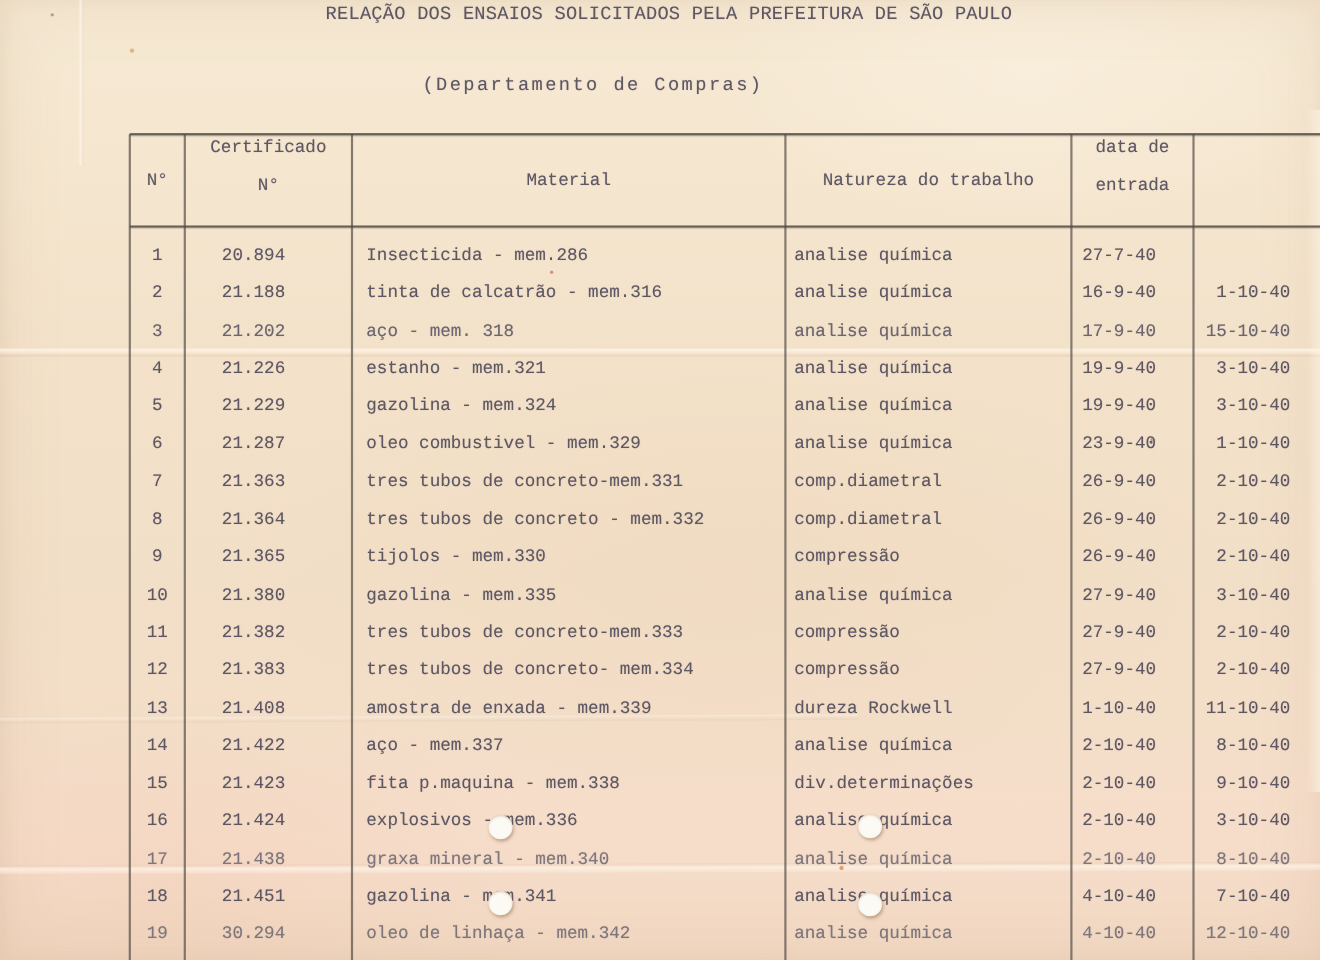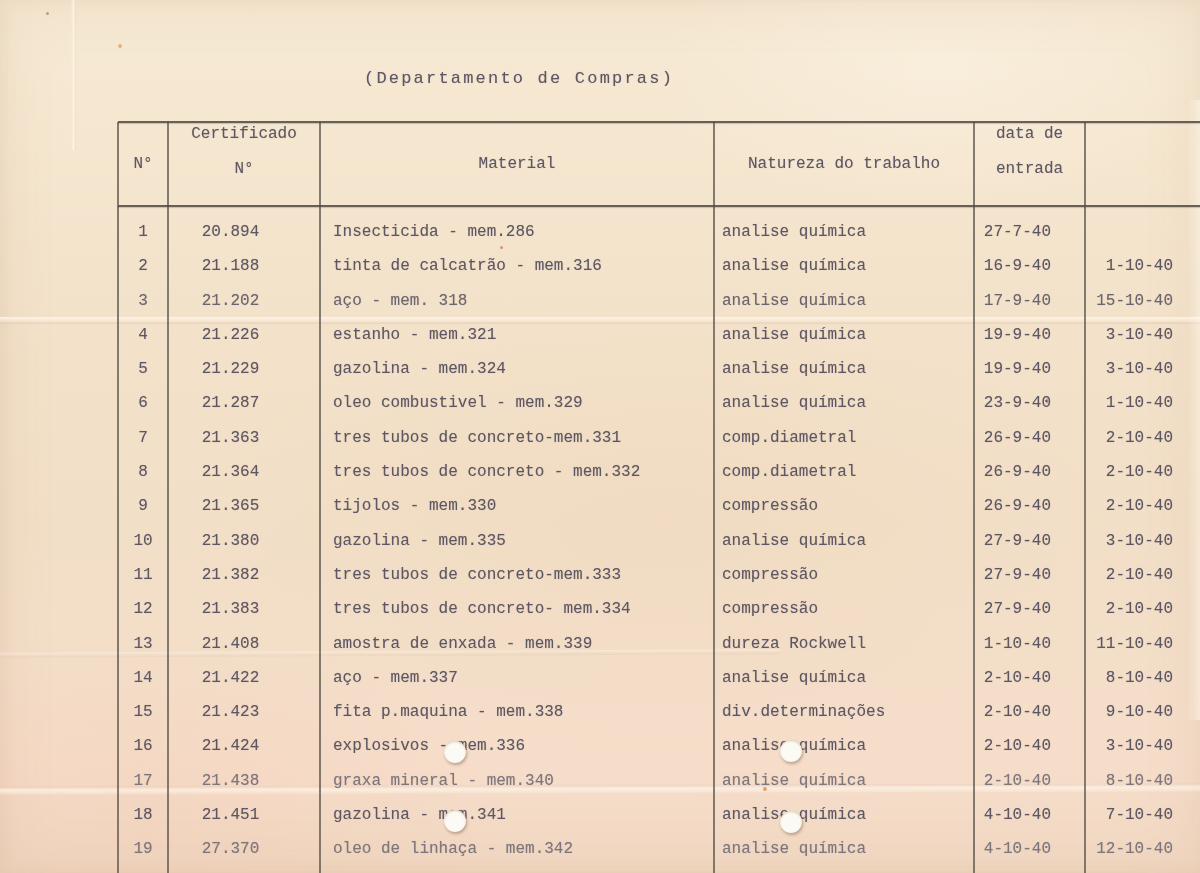--- a/index.html
+++ b/index.html
@@ -13,21 +13,21 @@
       radial-gradient(420px 200px at 78% 8%, rgba(255,250,238,0.35), rgba(255,250,238,0) 70%),
       radial-gradient(500px 260px at 12% 92%, rgba(235,180,150,0.14), rgba(235,180,150,0) 70%),
       radial-gradient(600px 300px at 55% 60%, rgba(226,190,150,0.10), rgba(226,190,150,0) 75%),
       linear-gradient(180deg,#f6e9d3 0%,#f5e6cf 18%,#f3e1c9 40%,#f2dfc7 60%,#f4dec9 78%,#f6ddca 88%,#f2d9c3 100%);
     box-shadow: inset 0 0 60px rgba(175,135,95,0.12), inset 4px 0 14px rgba(200,160,120,0.10);
   }
   .ink{color:#5d5763;text-shadow:0 0 1px rgba(93,87,99,0.35);}
   .title-line{position:absolute;font-size:17px;line-height:20px;white-space:pre;}
   .l1{top:4px;left:296px;letter-spacing:0.2px;}
   .l2{top:37px;left:335px;letter-spacing:0.05px;}
-  .l3{top:69px;left:364px;letter-spacing:2.2px;}
+  .l3{top:69px;left:384px;letter-spacing:2.2px;}
 
   
   .hline{position:absolute;background:rgba(72,66,60,0.82);height:2px;left:118px;width:1082px;box-shadow:0 1px 1px rgba(72,66,60,0.25);}
   .hline.top{top:121px;}
   .hline.mid{top:205px;}
   .vline{position:absolute;top:122px;height:751px;width:2px;background:rgba(78,72,66,0.68);}
   .v1{left:117px;}.v2{left:167px;}.v3{left:319px;}.v4{left:713px;}.v5{left:973px;}.v6{left:1084px;}
 
   
   .thead{
@@ -86,20 +86,21 @@
 <body>
 
 <div class="page">
 
   <div class="vcrease"></div>
   <div class="crease c1"></div>
   <div class="crease c2"></div>
   <div class="crease c3"></div>
   <div class="edge-right"></div>
 
+  <div class="title-line l1 ink">RELAÇÃO DOS ENSAIOS SOLICITADOS PELA PREFEITURA DE SÃO PAULO</div>
   <div class="title-line l3 ink">(Departamento de Compras)</div>
 
   <div class="hline top"></div>
   <div class="hline mid"></div>
   <div class="vline v1"></div>
   <div class="vline v2"></div>
   <div class="vline v3"></div>
   <div class="vline v4"></div>
   <div class="vline v5"></div>
   <div class="vline v6"></div>
@@ -134,21 +135,21 @@
       <div class="trow"><div class="td td-n">9</div><div class="td td-cert">21.365</div><div class="td td-material">tijolos - mem.330</div><div class="td td-natureza">compressão</div><div class="td td-entrada">26-9-40</div><div class="td td-conclusao">2-10-40</div></div>
       <div class="trow"><div class="td td-n">10</div><div class="td td-cert">21.380</div><div class="td td-material">gazolina - mem.335</div><div class="td td-natureza">analise química</div><div class="td td-entrada">27-9-40</div><div class="td td-conclusao">3-10-40</div></div>
       <div class="trow"><div class="td td-n">11</div><div class="td td-cert">21.382</div><div class="td td-material">tres tubos de concreto-mem.333</div><div class="td td-natureza">compressão</div><div class="td td-entrada">27-9-40</div><div class="td td-conclusao">2-10-40</div></div>
       <div class="trow"><div class="td td-n">12</div><div class="td td-cert">21.383</div><div class="td td-material">tres tubos de concreto- mem.334</div><div class="td td-natureza">compressão</div><div class="td td-entrada">27-9-40</div><div class="td td-conclusao">2-10-40</div></div>
       <div class="trow"><div class="td td-n">13</div><div class="td td-cert">21.408</div><div class="td td-material">amostra de enxada - mem.339</div><div class="td td-natureza">dureza Rockwell</div><div class="td td-entrada">1-10-40</div><div class="td td-conclusao">11-10-40</div></div>
       <div class="trow"><div class="td td-n">14</div><div class="td td-cert">21.422</div><div class="td td-material">aço - mem.337</div><div class="td td-natureza">analise química</div><div class="td td-entrada">2-10-40</div><div class="td td-conclusao">8-10-40</div></div>
       <div class="trow"><div class="td td-n">15</div><div class="td td-cert">21.423</div><div class="td td-material">fita p.maquina - mem.338</div><div class="td td-natureza">div.determinações</div><div class="td td-entrada">2-10-40</div><div class="td td-conclusao">9-10-40</div></div>
       <div class="trow"><div class="td td-n">16</div><div class="td td-cert">21.424</div><div class="td td-material">explosivos - mem.336</div><div class="td td-natureza">analise química</div><div class="td td-entrada">2-10-40</div><div class="td td-conclusao">3-10-40</div></div>
       <div class="trow"><div class="td td-n">17</div><div class="td td-cert">21.438</div><div class="td td-material">graxa mineral - mem.340</div><div class="td td-natureza">analise química</div><div class="td td-entrada">2-10-40</div><div class="td td-conclusao">8-10-40</div></div>
       <div class="trow"><div class="td td-n">18</div><div class="td td-cert">21.451</div><div class="td td-material">gazolina - mem.341</div><div class="td td-natureza">analise química</div><div class="td td-entrada">4-10-40</div><div class="td td-conclusao">7-10-40</div></div>
-      <div class="trow"><div class="td td-n">19</div><div class="td td-cert">27.370</div><div class="td td-material">oleo de linhaça - mem.342</div><div class="td td-natureza">analise química</div><div class="td td-entrada">4-10-40</div><div class="td td-conclusao">12-10-40</div></div>
+      <div class="trow"><div class="td td-n">19</div><div class="td td-cert">30.294</div><div class="td td-material">oleo de linhaça - mem.342</div><div class="td td-natureza">analise química</div><div class="td td-entrada">4-10-40</div><div class="td td-conclusao">12-10-40</div></div>
     </div>
 
   <div class="hole h1"></div>
   <div class="hole h2"></div>
   <div class="hole h3"></div>
   <div class="hole h4"></div>
 
   <div class="speck s1"></div>
   <div class="speck s2"></div>
   <div class="speck s3"></div>

